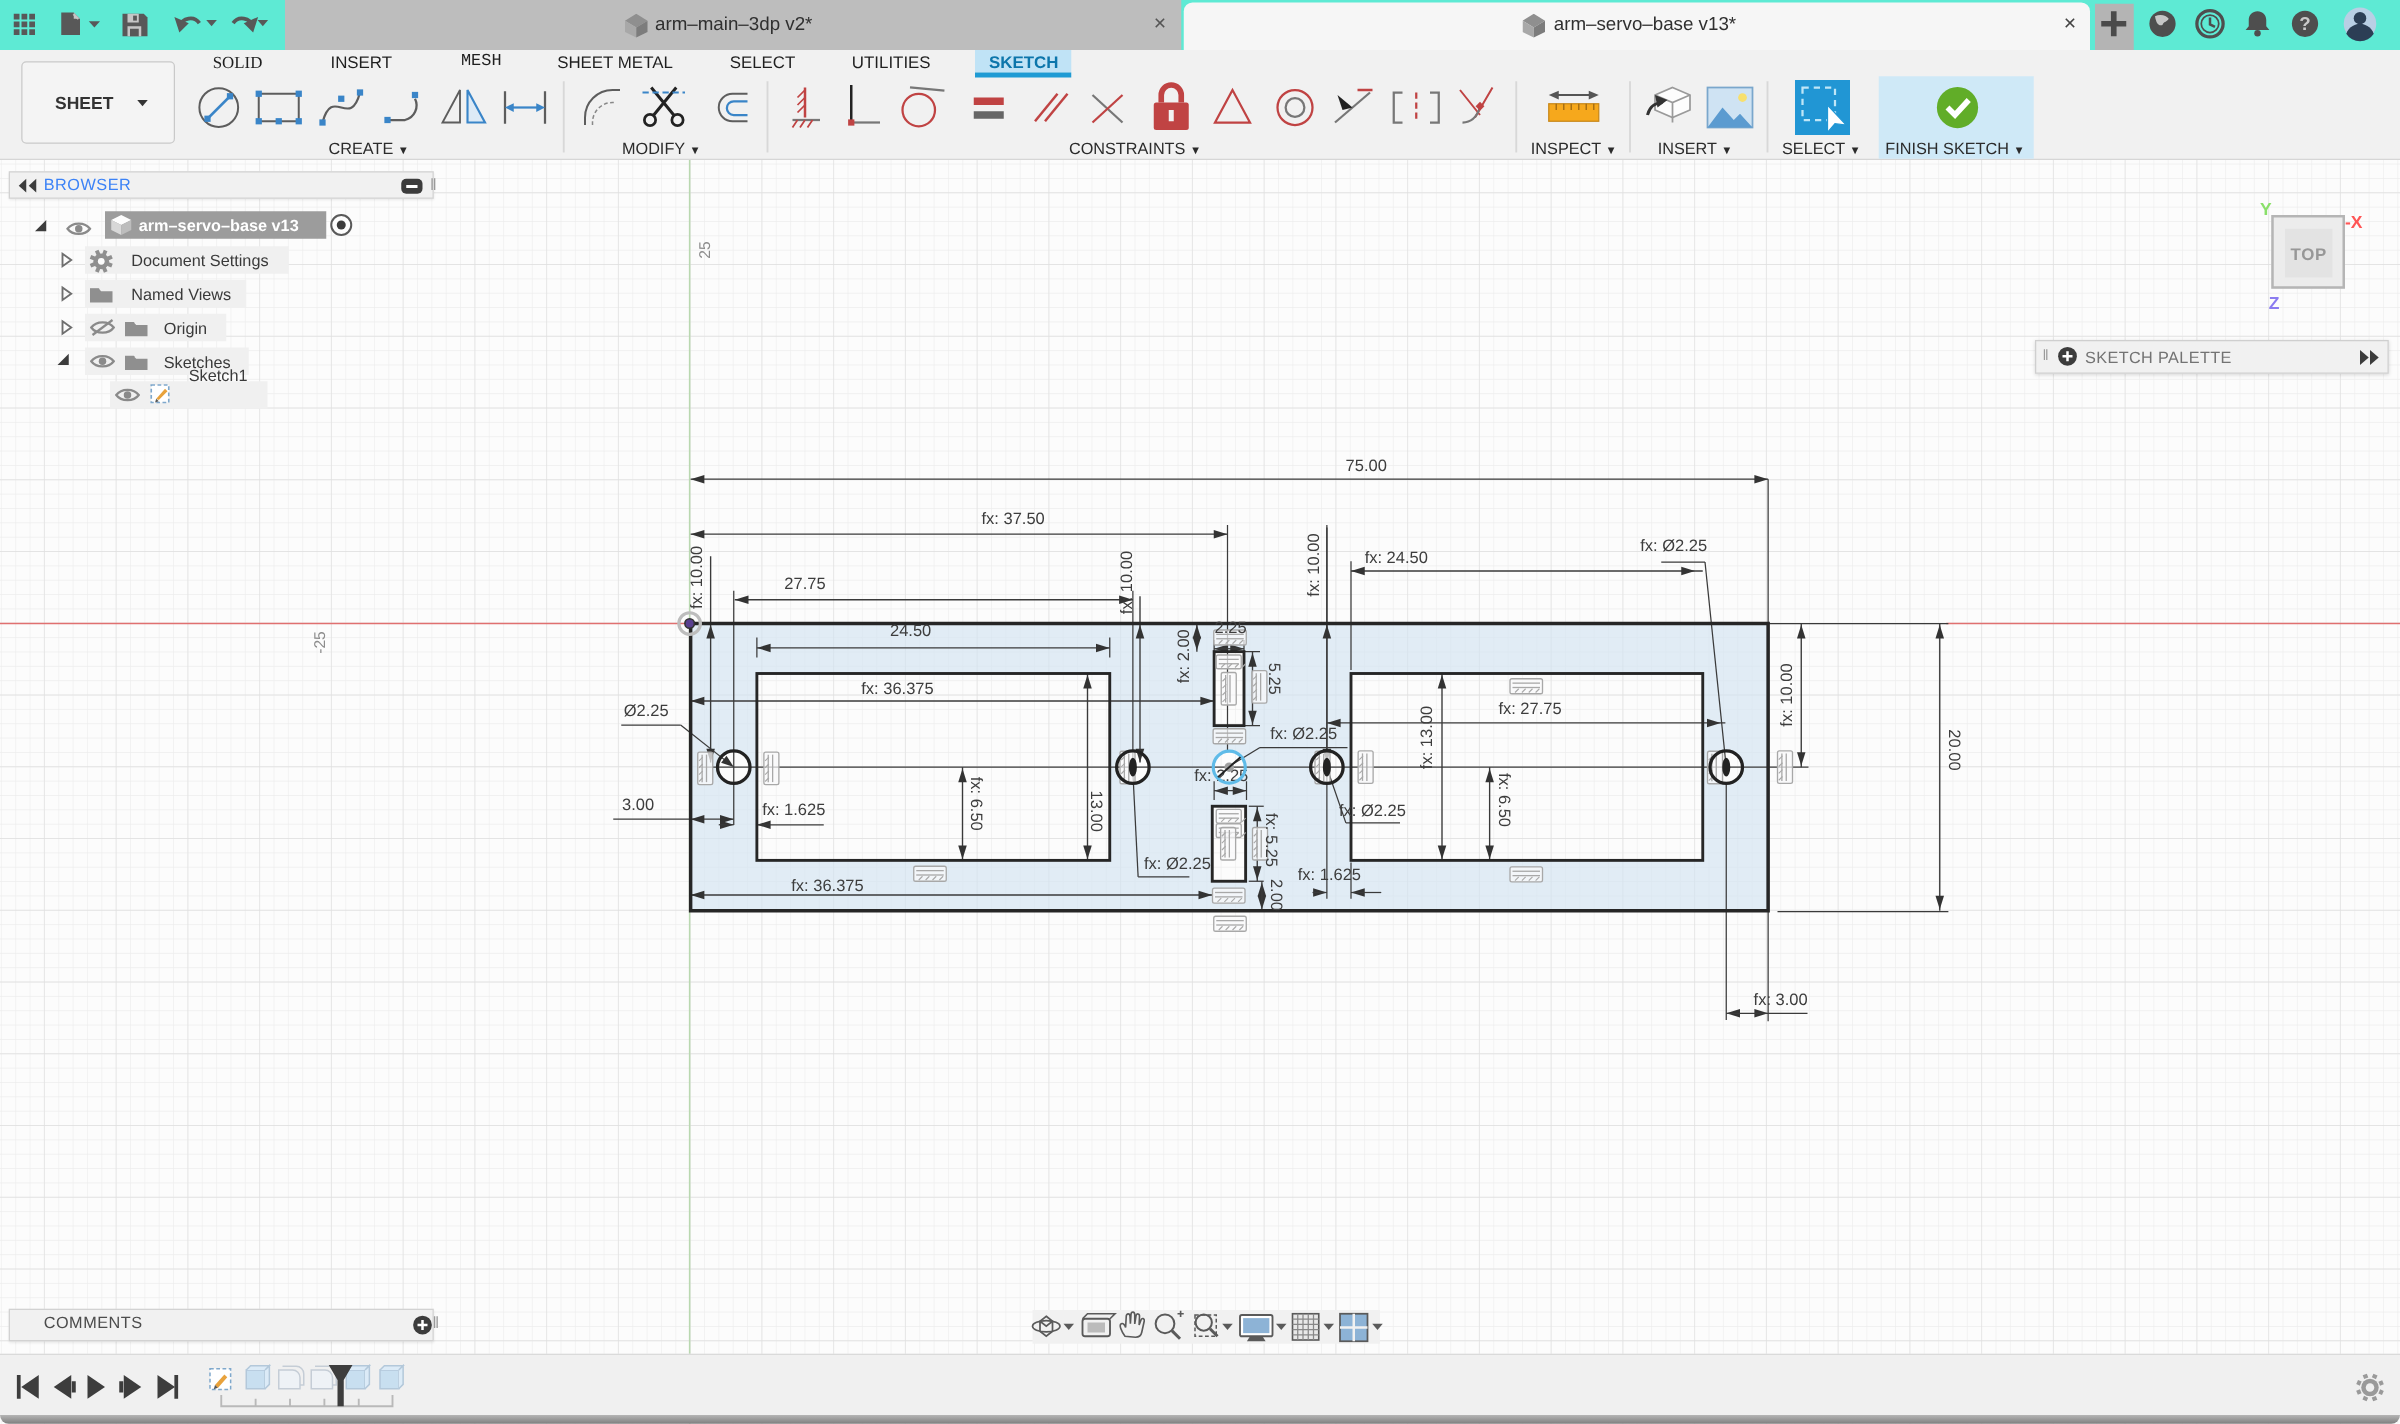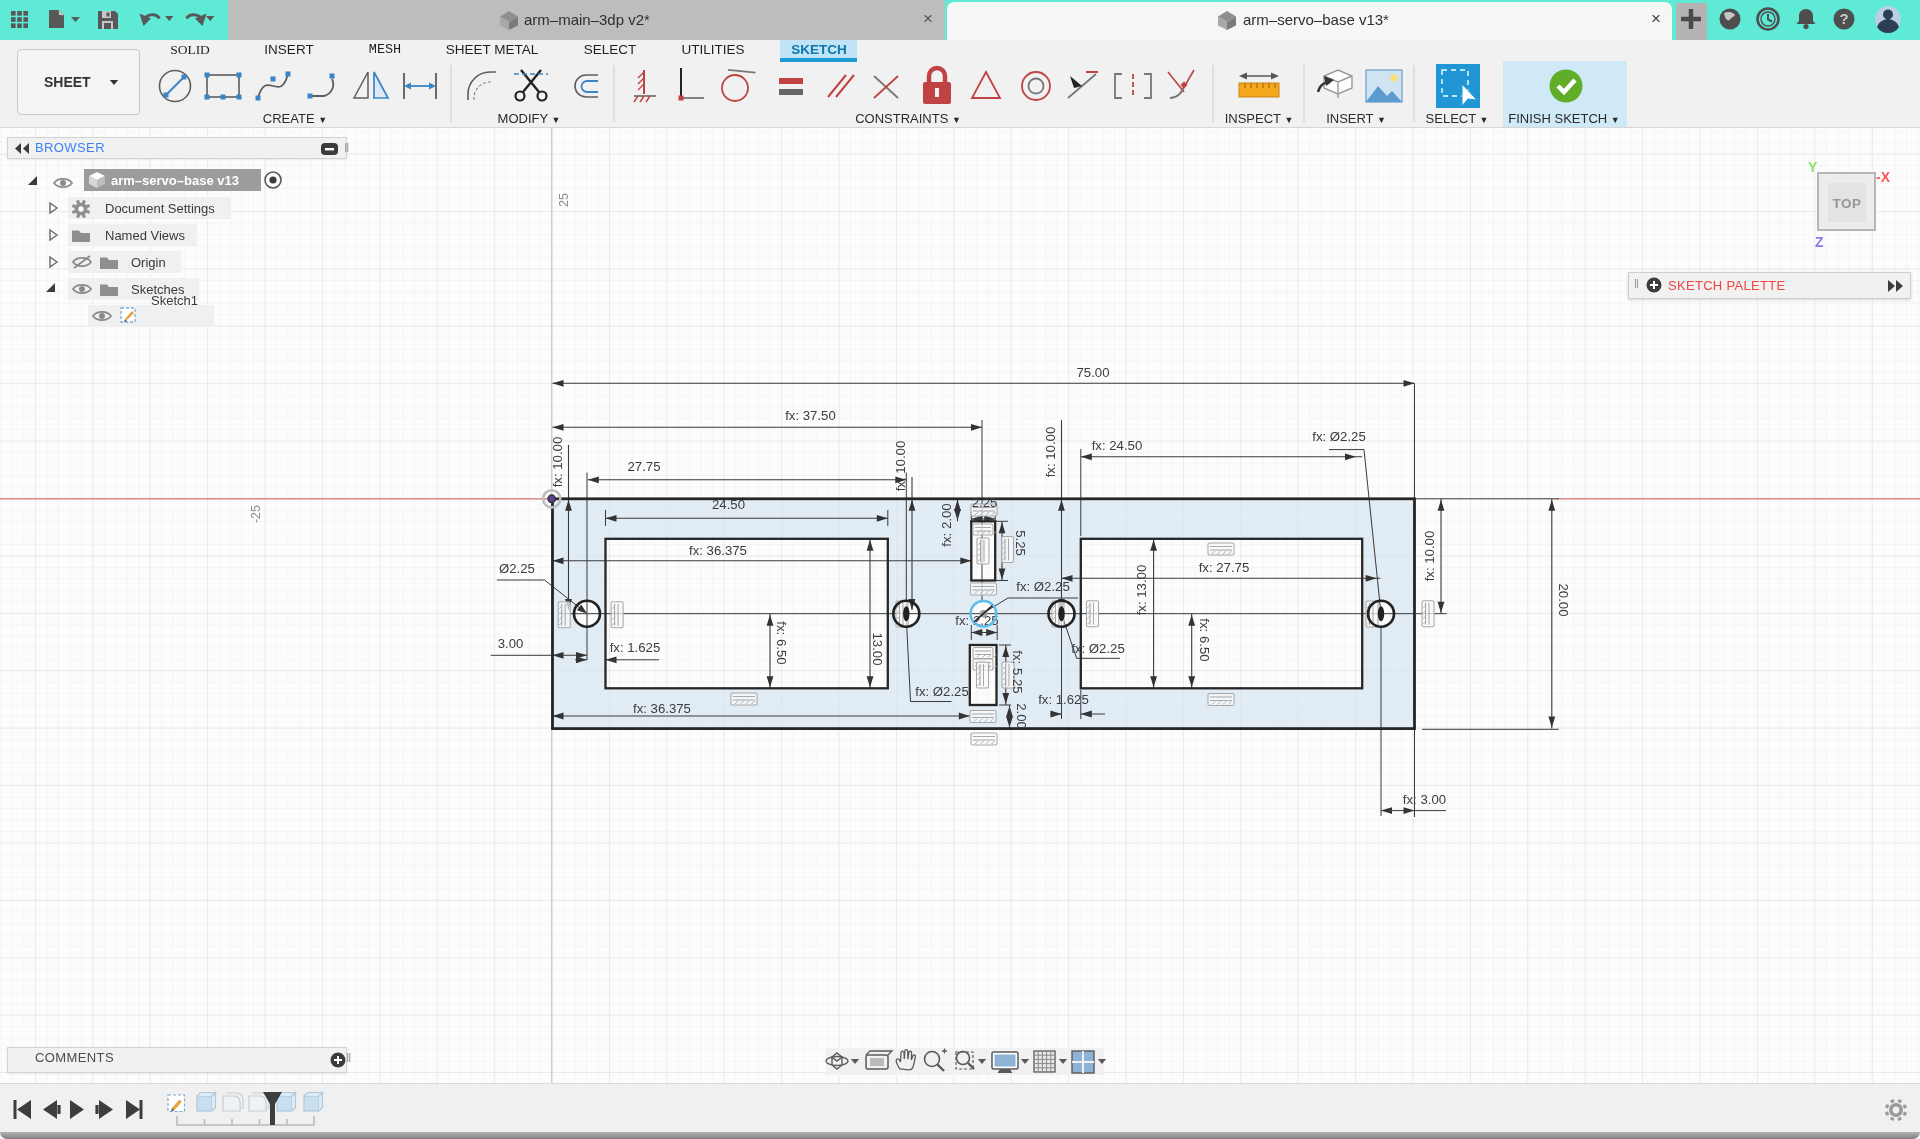--- a/index.html
+++ b/index.html
@@ -648,21 +648,21 @@
   </svg>
 <div style="position:absolute;left:151px;top:293px;font-size:13px;color:#3a3a3a">Sketch1</div>
 <div style="position:absolute;left:1817px;top:172px;width:59px;height:59px;background:#ececec;border:2px solid #b5b5b5"></div>
 <div style="position:absolute;left:1828px;top:183px;width:38px;height:39px;background:#e3e3e3"></div>
 <div style="position:absolute;left:1847px;top:196px;transform:translateX(-50%);font-size:13.5px;font-weight:bold;color:#979797;letter-spacing:0.5px">TOP</div>
 <div style="position:absolute;left:1808px;top:159px;font-size:14px;font-weight:bold;color:#8ae06a">Y</div>
 <div style="position:absolute;left:1876px;top:169px;font-size:14px;font-weight:bold;color:#f55">-X</div>
 <div style="position:absolute;left:1815px;top:234px;font-size:14px;font-weight:bold;color:#8b7cf0">Z</div>
 <div style="position:absolute;left:1628px;top:272px;width:283px;height:27px;background:#f1f1f1;border:1px solid #cfcfcf;box-shadow:0 1px 3px rgba(0,0,0,0.15)"></div>
 <div style="position:absolute;left:1634px;top:277px;font-size:12px;color:#9a9a9a">‖</div>
-<div style="position:absolute;left:1668px;top:278px;font-size:13px;color:#ef4444;letter-spacing:0.3px">SKETCH PALETTE</div>
+<div style="position:absolute;left:1668px;top:278px;font-size:13px;color:#737373;letter-spacing:0.3px">SKETCH PALETTE</div>
 <svg width="17" height="17" style="position:absolute;left:1646px;top:277px">
     <circle cx="8" cy="8" r="7.5" fill="#3c3c3c"></circle>
     <path d="M8 4v8M4 8h8" stroke="#fff" stroke-width="2"></path>
   </svg>
 <svg width="20" height="14" style="position:absolute;left:1886px;top:279px">
     <path d="M2 1 L9 7 L2 13Z" fill="#3c3c3c"></path>
     <path d="M10 1 L17 7 L10 13Z" fill="#3c3c3c"></path>
   </svg>
 <div style="position:absolute;left:7px;top:1047px;width:340px;height:26px;background:#f1f1f1;border:1px solid #d2d2d2;box-shadow:0 1px 2px rgba(0,0,0,0.08)"></div>
 <div style="position:absolute;left:35px;top:1050px;font-size:13px;color:#4c4c4c;letter-spacing:0.4px">COMMENTS</div>

